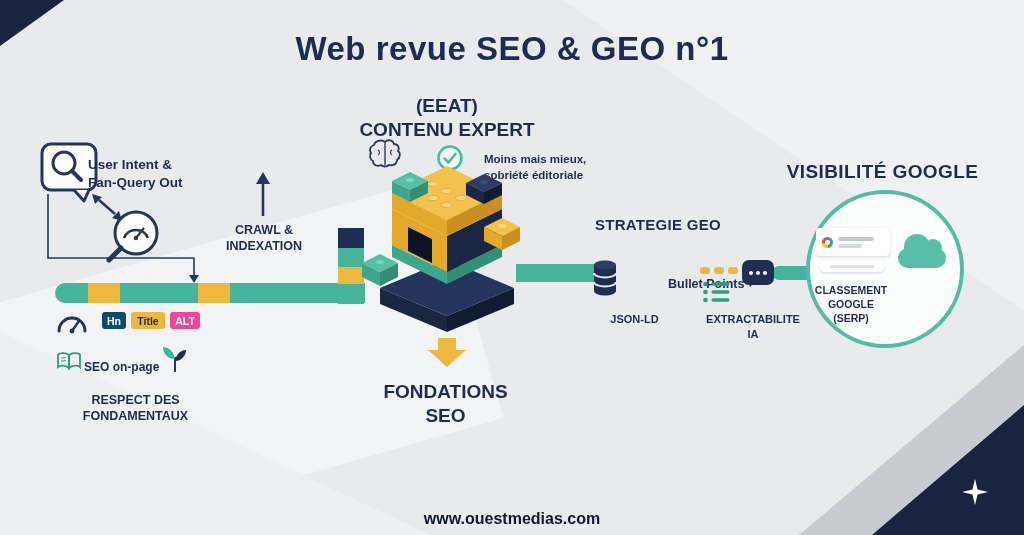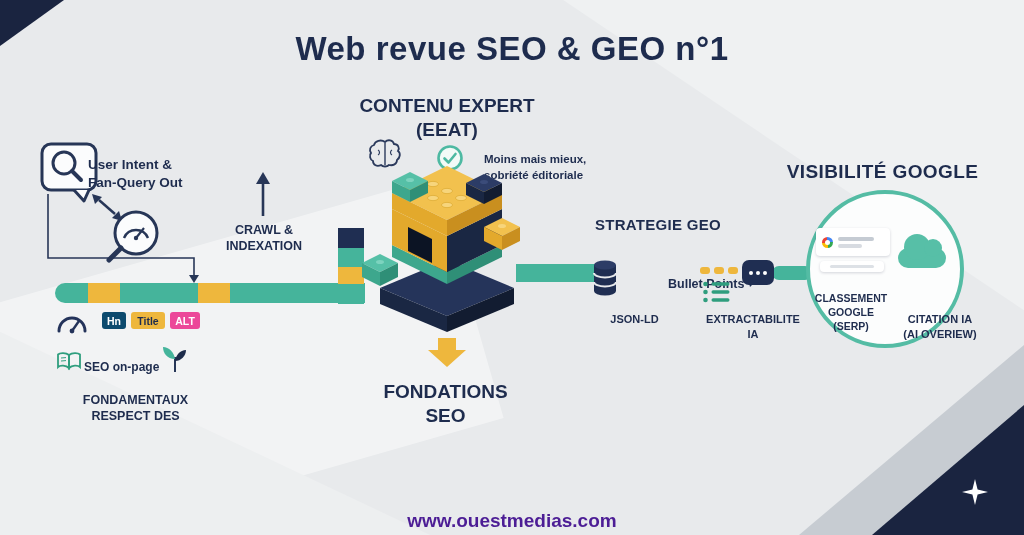--- a/index.html
+++ b/index.html
@@ -140,27 +140,27 @@
     <line x1="5" y1="10" x2="10" y2="9.6" stroke="#2f9e7e" stroke-width="1"></line>
   </svg>
   <div class="abs t" style="left:84px;top:354px;font-size:12px;">SEO on-page</div>
   <svg class="abs" style="left:160px;top:344px;" width="30" height="30" viewBox="0 0 30 30">
     <path d="M15,28 C15,22 15,17 15,13" fill="none" stroke="#273657" stroke-width="2"></path>
     <path d="M15,15 C7,15 3,9 3,3 C9,3 14,8 15,15 Z" fill="#45b49b"></path>
     <path d="M15,17 C21,17 26,12 26,6 C20,6 16,11 15,17 Z" fill="#1d2b4a"></path>
   </svg>
 
   <div class="abs t ctr" style="left:58px;top:386px;width:155px;font-size:12.5px;line-height:1.3;">
+    <div>RESPECT DES</div>
     <div>FONDAMENTAUX</div>
-    <div>RESPECT DES</div>
   </div>
 
   <div class="abs t ctr" style="left:327px;top:88px;width:240px;font-size:19px;line-height:1.25;">
+    <div>(EEAT)</div>
     <div>CONTENU EXPERT</div>
-    <div>(EEAT)</div>
   </div>
 
   <svg class="abs" style="left:366px;top:138px;" width="38" height="32" viewBox="0 0 36 32">
     <path d="M18,4 C21,1 26,2 27,6 C31,6 33,10 31,13 C34,15 33,20 30,22 C30,26 26,28 22,27 C20,29 16,29 14,27 C10,29 6,27 6,23 C3,22 2,17 4,15 C2,12 3,8 7,7 C8,3 14,1 18,4 Z" fill="none" stroke="#2b3a5c" stroke-width="1.8"></path>
     <line x1="18" y1="5" x2="18" y2="27" stroke="#2b3a5c" stroke-width="1.4"></line>
     <path d="M11,12 C13,13 13,16 11,17" fill="none" stroke="#2b3a5c" stroke-width="1.2"></path>
     <path d="M25,12 C23,13 23,16 25,17" fill="none" stroke="#2b3a5c" stroke-width="1.2"></path>
   </svg>
 
   <svg class="abs" style="left:436px;top:144px;" width="28" height="28" viewBox="0 0 28 28">
@@ -265,28 +265,24 @@
     <span class="gdot"></span>
     <span style="display:flex;flex-direction:column;gap:3px;">
       <span class="gline" style="width:36px;"></span>
       <span class="gline" style="width:24px;background:#d7dbe1;"></span>
     </span>
   </div>
   <div class="abs card" style="left:820px;top:261px;width:64px;height:11px;display:flex;align-items:center;justify-content:center;">
     <span class="gline" style="width:44px;height:3.5px;background:#dde1e6;"></span>
   </div>
 
-  <div class="abs t ctr" style="left:808px;top:285px;width:86px;font-size:10.5px;line-height:1.35;">
+  <div class="abs t ctr" style="left:808px;top:277px;width:86px;font-size:10.5px;line-height:1.35;">
     <div>CLASSEMENT</div>
     <div>GOOGLE</div>
     <div>(SERP)</div>
   </div>
 
   <div class="abs cloud" style="left:898px;top:248px;"></div>
 
-  <div class="abs t ctr" style="left:884px;top:306px;width:112px;font-size:11px;line-height:1.35;">
-    <div>CITATION IA</div>
-    <div>(AI OVERIEW)</div>
-  </div>
-
-  <div class="abs t ctr" style="left:0;right:0;top:504px;font-size:19px;color:#4c1d95;">www.ouestmedias.com</div>
+
+  <div class="abs t ctr" style="left:0;right:0;top:504px;font-size:16px;color:#0f172a;">www.ouestmedias.com</div>
 
 </div>
 
 </body></html>

